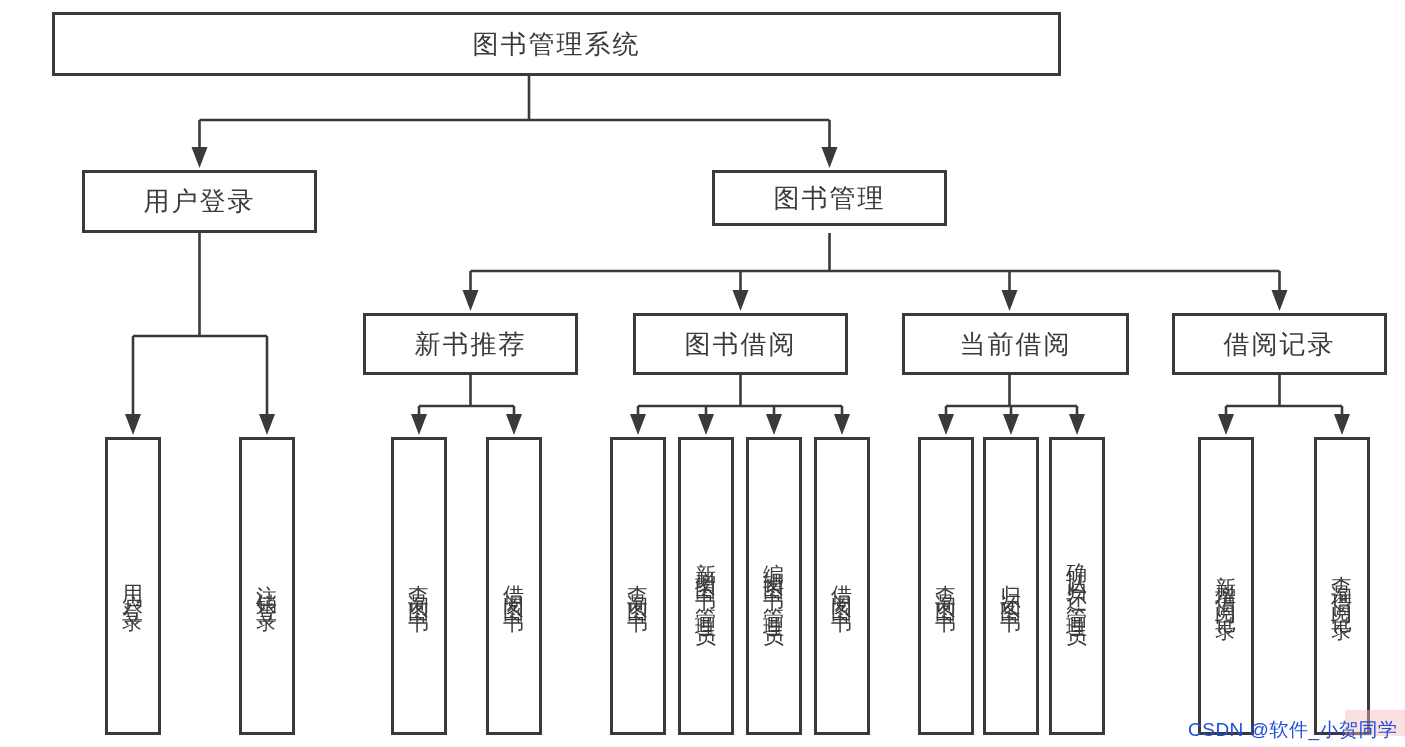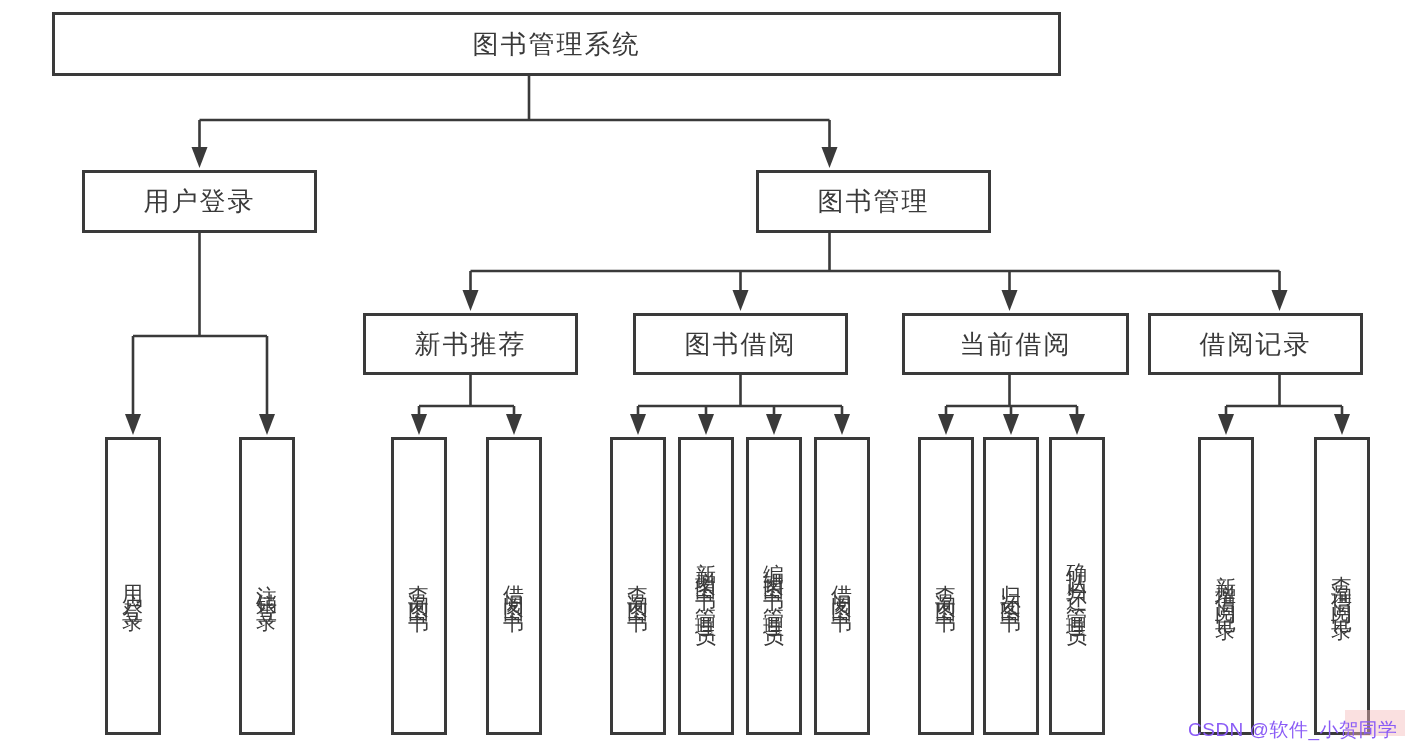--- a/index.html
+++ b/index.html
@@ -31,21 +31,21 @@
   }
   .wm-highlight{
     position:absolute;
     left:1345px;top:710px;width:60px;height:26px;
     background:rgba(244,186,186,0.45);
   }
   .watermark{
     position:absolute;
     left:1188px;top:717px;
     font-size:19px;
-    color:#8b5cf6;
+    color:#1d4ed8;
     letter-spacing:0.5px;
     white-space:nowrap;
   }
 </style>
 </head>
 <body>
 
 <div class="canvas">
 
   <svg class="wires" viewBox="0 0 1405 747" xmlns="http://www.w3.org/2000/svg">
@@ -90,34 +90,34 @@
     </g>
   </svg>
 
   <div class="node h" style="left:14px;top:12px;width:1009px;height:64px;margin-left:38px;">
     <span>图书管理系统</span>
   </div>
 
   <div class="node h" style="left:82px;top:170px;width:235px;height:63px;">
     <span>用户登录</span>
   </div>
-  <div class="node h" style="left:712px;top:170px;width:235px;height:63px;margin-left:44px;">
+  <div class="node h" style="left:712px;top:170px;width:235px;height:56px;">
     <span>图书管理</span>
   </div>
 
   <div class="node h" style="left:633px;top:313px;width:215px;height:62px;">
     <span>图书借阅</span>
   </div>
   <div class="node h" style="left:363px;top:313px;width:215px;height:62px;">
     <span>新书推荐</span>
   </div>
   <div class="node h" style="left:902px;top:313px;width:227px;height:62px;">
     <span>当前借阅</span>
   </div>
-  <div class="node h" style="left:1148px;top:313px;width:215px;height:62px;">
+  <div class="node h" style="left:1172px;top:313px;width:215px;height:62px;">
     <span>借阅记录</span>
   </div>
 
   <div class="node v" style="left:105px;top:437px;width:56px;height:298px;">
     <span>用户登录</span>
   </div>
   <div class="node v" style="left:239px;top:437px;width:56px;height:298px;">
     <span>注销登录</span>
   </div>
 

